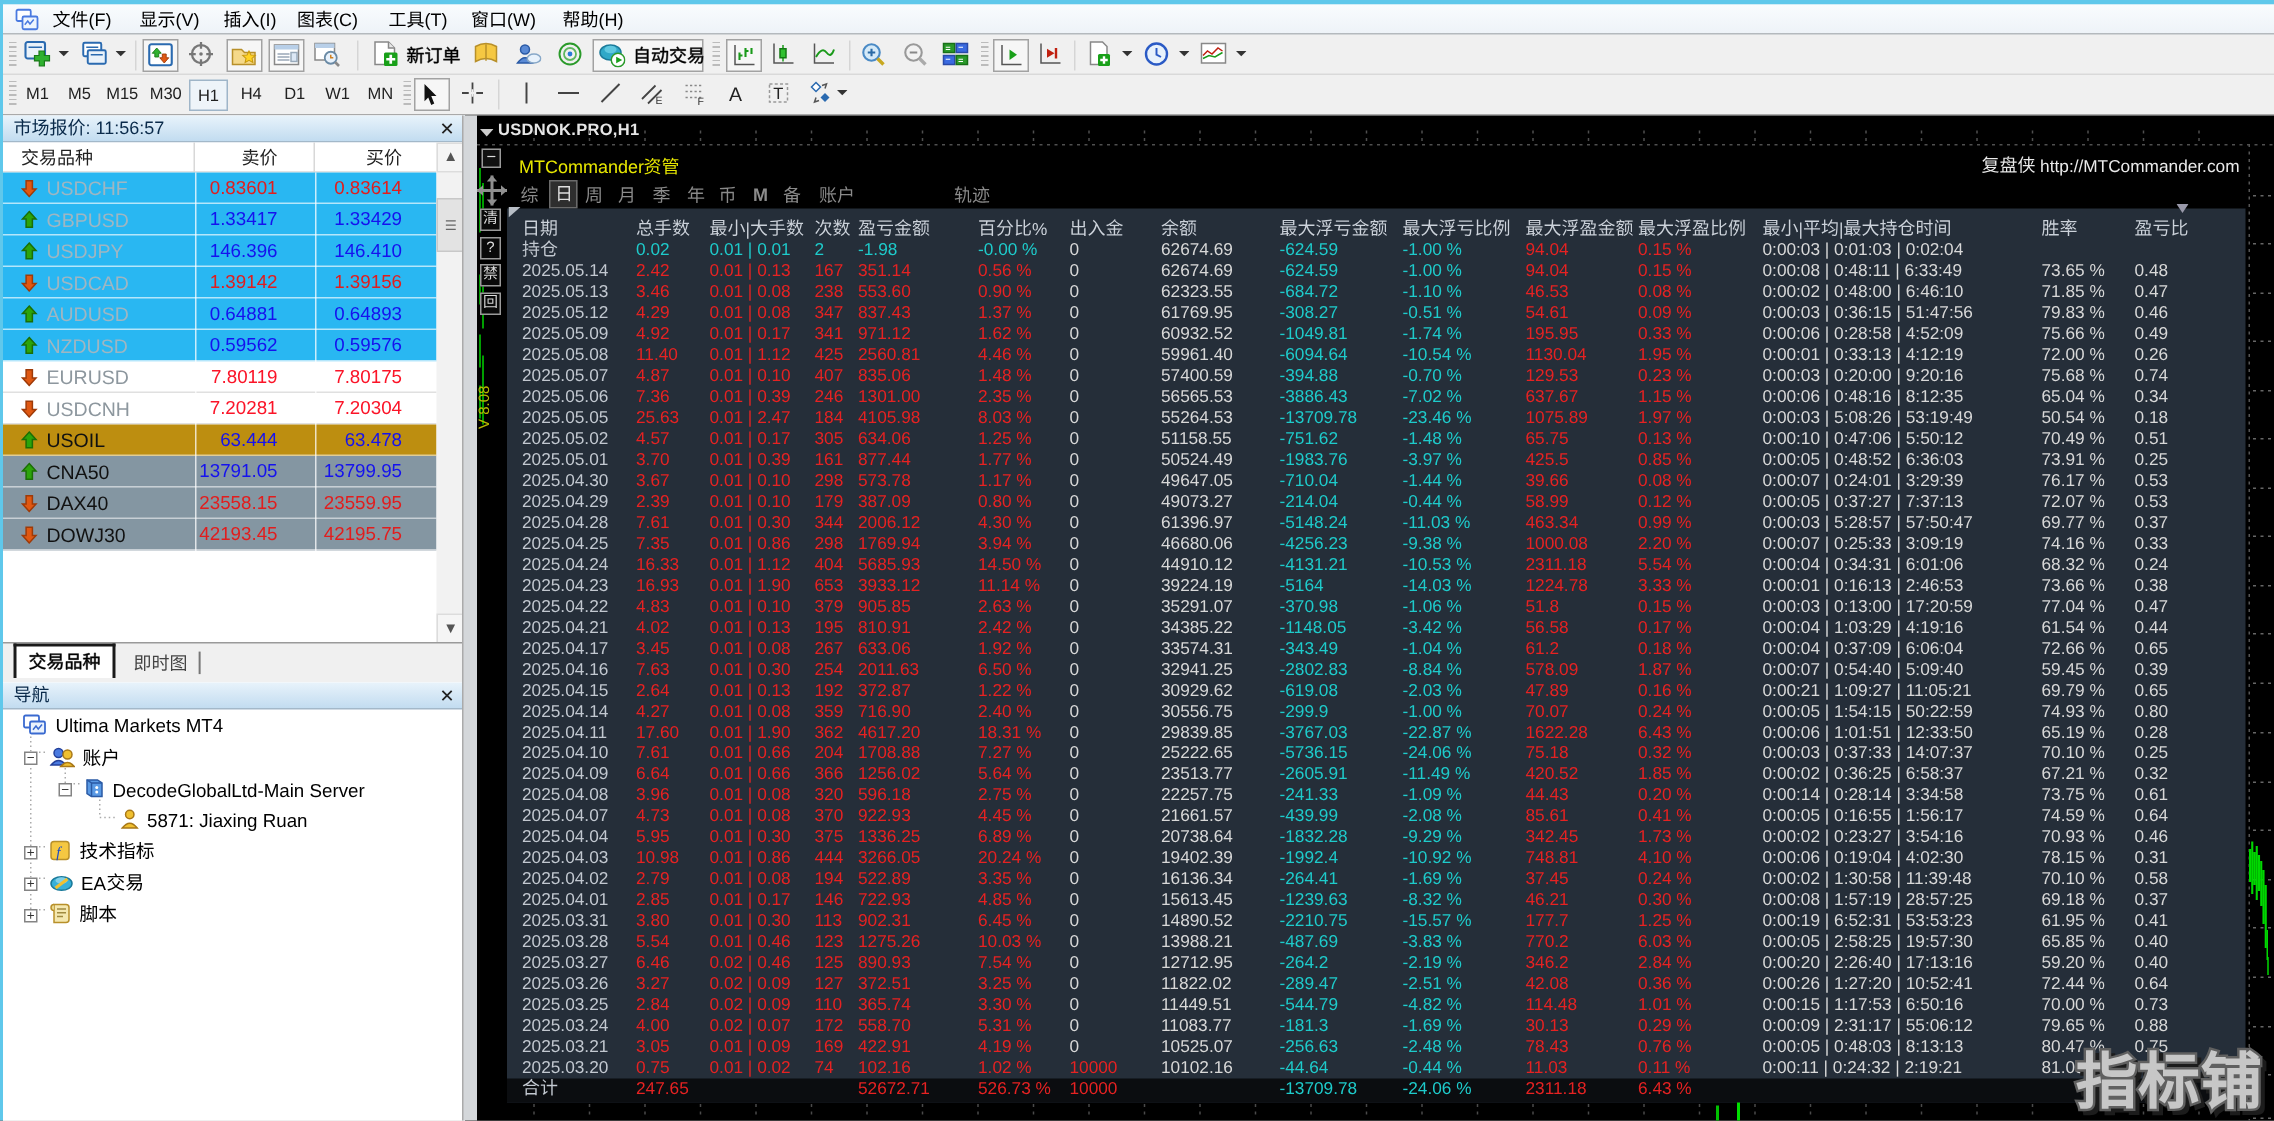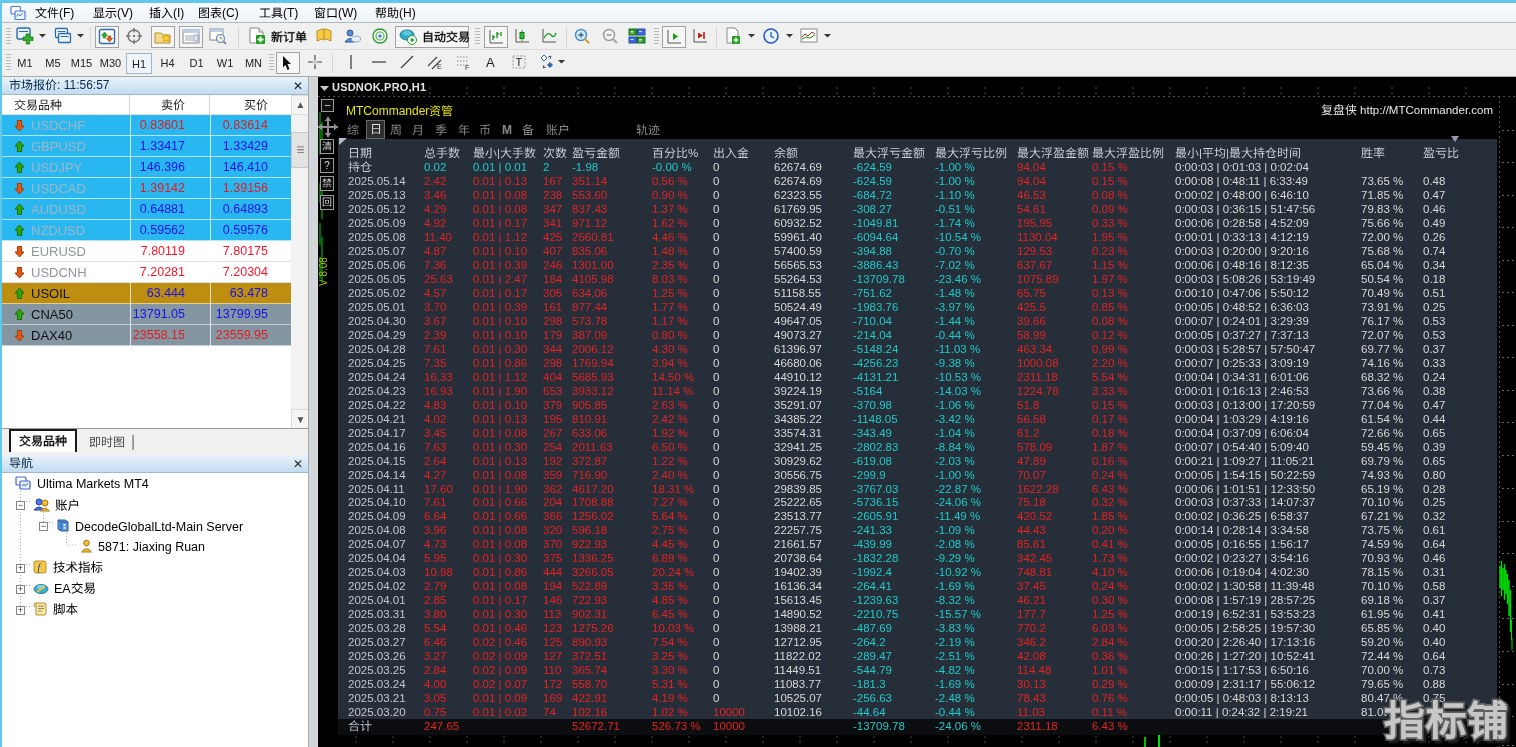--- a/index.html
+++ b/index.html
@@ -412,20 +412,28 @@
           <span class="pr blu" style="right:106px">13791.05</span>
           <span class="pr blu" style="right:23px">13799.95</span>
         </div>
         <div class="mwr bg-gr">
           <svg class="ar" width="13" height="13" viewBox="0 0 13 13">
             <path d="M6.5 12 L2 7 H4.4 V1.5 H8.6 V7 H11 Z" fill="#e05812" stroke="#9e3a08" stroke-width="1"></path>
           </svg>
           <span class="s-bk">DAX40</span>
           <span class="pr red" style="right:106px">23558.15</span>
           <span class="pr red" style="right:23px">23559.95</span>
+        </div>
+        <div class="mwr bg-gr">
+          <svg class="ar" width="13" height="13" viewBox="0 0 13 13">
+            <path d="M6.5 12 L2 7 H4.4 V1.5 H8.6 V7 H11 Z" fill="#e05812" stroke="#9e3a08" stroke-width="1"></path>
+          </svg>
+          <span class="s-bk">DOWJ30</span>
+          <span class="pr red" style="right:106px">42193.45</span>
+          <span class="pr red" style="right:23px">42195.75</span>
         </div>
         <div style="position:absolute;left:128px;top:0;width:1px;height:315px;background:rgba(255,255,255,.75)"></div>
         <div style="position:absolute;left:208px;top:0;width:1px;height:315px;background:rgba(255,255,255,.75)"></div>
       </div>
       <div id="mwsb">
         <div style="position:absolute;left:0;top:0;width:19px;height:20px;background:#f5f5f5;border:1px solid #dcdcdc;text-align:center;line-height:18px;color:#555;font-size:10px">▲</div>
         <div style="position:absolute;left:0;top:37px;width:19px;height:36px;background:#e3e3e3;border:1px solid #c8c8c8;text-align:center;line-height:34px;color:#666;font-size:9px">☰</div>
         <div style="position:absolute;left:0;top:314px;width:19px;height:21px;background:#f5f5f5;border:1px solid #dcdcdc;text-align:center;line-height:19px;color:#555;font-size:10px">▼</div>
       </div>
       <div id="mwtabs">

